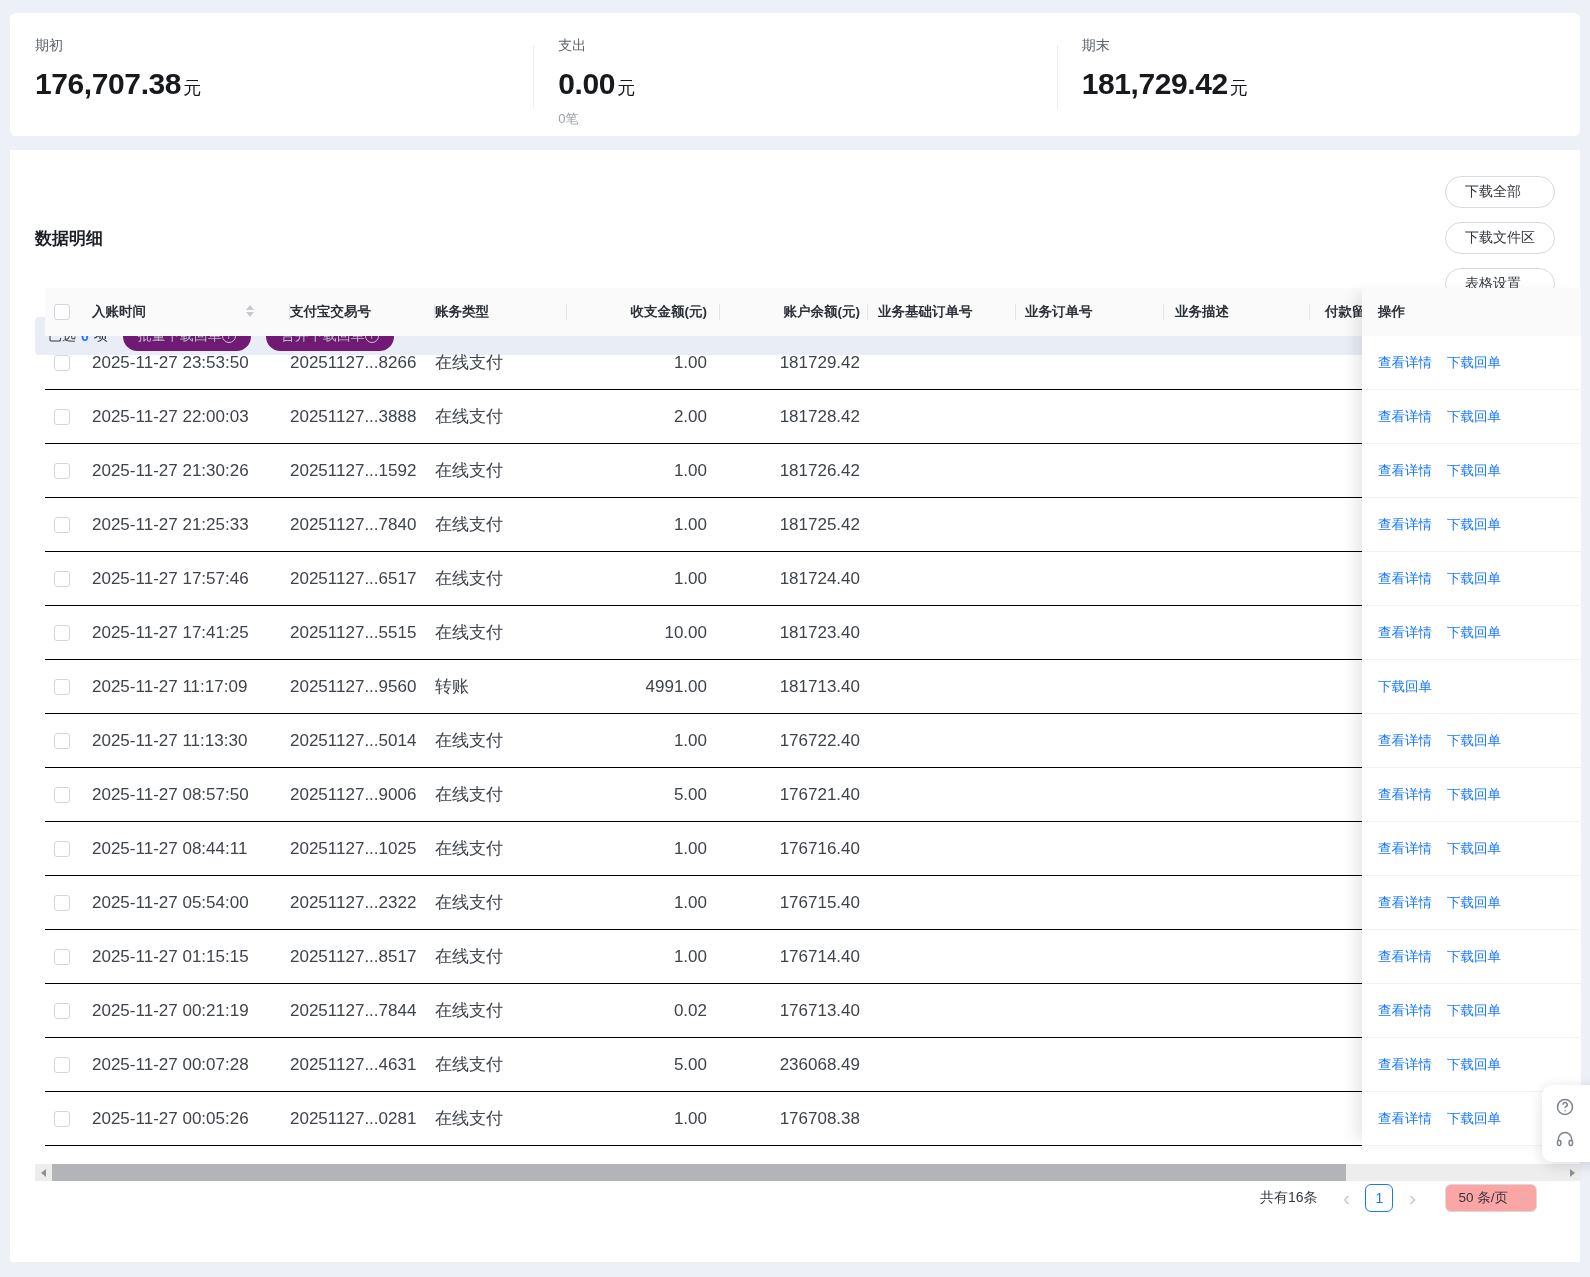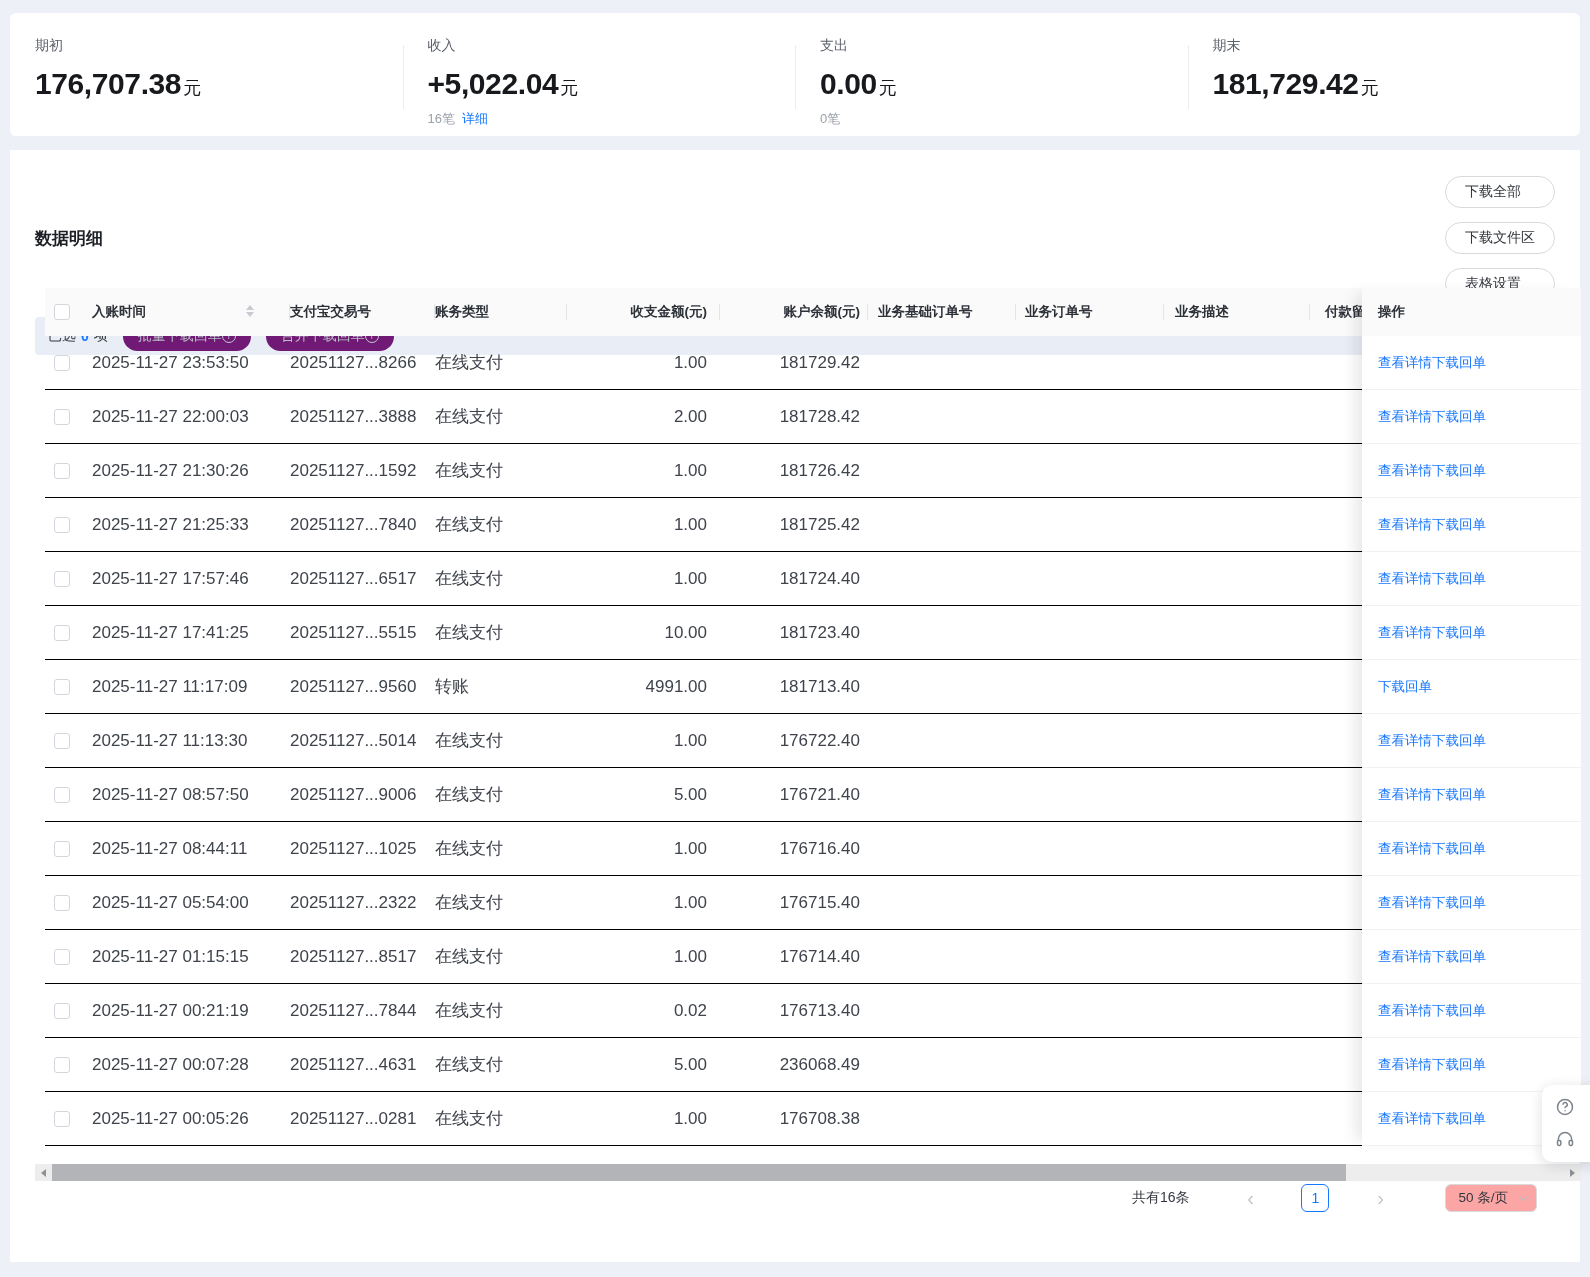--- a/index.html
+++ b/index.html
@@ -59,33 +59,33 @@
   .sorter { position:absolute; right:36px; top:17px; display:flex; flex-direction:column; gap:2px; cursor:pointer; }
   .sorter .up   { width:0; height:0; border-left:4px solid transparent; border-right:4px solid transparent; border-bottom:5px solid #c7cad0; }
   .sorter .down { width:0; height:0; border-left:4px solid transparent; border-right:4px solid transparent; border-top:5px solid #c7cad0; }
 
   
   .action-col { position:absolute; left:1317px; top:0; width:219px; background:#fff;
     box-shadow:-12px 0 14px -6px rgba(15,23,42,0.10); }
   .action-head { height:48px; background:#fafafa; display:flex; align-items:center; padding-left:16px;
     font-size:13.5px; font-weight:700; color:#2d3138; }
   .action-cell { height:54px; border-bottom:1px solid #f1f2f4; display:flex; align-items:center;
-    padding-left:16px; }
+    padding-left:16px; gap:15px; }
   .link { color:#1677ff; font-size:13.5px; cursor:pointer; white-space:nowrap; }
 
   
   .hscroll { position:absolute; left:25px; top:1014px; width:1546px; height:17px; display:flex; }
   .hs-arrow { width:17px; height:17px; background:#ededed; display:flex; align-items:center; justify-content:center; cursor:pointer; }
   .tri-left  { width:0; height:0; border-top:4px solid transparent; border-bottom:4px solid transparent; border-right:5px solid #8e9196; }
   .tri-right { width:0; height:0; border-top:4px solid transparent; border-bottom:4px solid transparent; border-left:5px solid #8e9196; }
   .hs-thumb { width:1294px; height:17px; background:#b2b4b8; cursor:grab; }
   .hs-track { flex:1; height:17px; background:#ededed; }
 
   
-  .pagination { position:absolute; top:1034px; right:43px; height:28px; display:flex; align-items:center;gap:32px; }
+  .pagination { position:absolute; top:1034px; right:43px; height:28px; display:flex; align-items:center; }
   .pg-total { font-size:14px; color:#33373d; margin-right:18px; }
   .pg-arrow { font-size:20px; color:#c3c7cd; width:22px; text-align:center; cursor:pointer; line-height:26px; }
   .pg-num { width:28px; height:28px; border:1px solid #1677ff; border-radius:6px; color:#1677ff;
     font-size:14px; display:flex; align-items:center; justify-content:center; margin:0 8px; background:#fff; cursor:pointer; }
   .pg-size { position:relative; margin-left:22px; height:28px; border:1px solid #d8dade; border-radius:6px;
     background:#fca5a5; font-size:13.5px; color:#33373d; display:flex; align-items:center; padding:0 28px 0 12px; cursor:pointer; }
   .pg-size .chev { position:absolute; right:9px; top:10px; width:7px; height:7px;
     border-right:1.5px solid #b9bdc4; border-bottom:1.5px solid #b9bdc4; transform:rotate(45deg) scale(1,0.9); margin-top:-2px; }
 
   
@@ -96,25 +96,20 @@
 </style>
 </head>
 <body>
 
 <div class="page">
 
   <div class="summary-card">
     <div class="sum-sec">
       <div class="sum-label">期初</div>
       <div class="sum-value"><span>176,707.38</span><span class="sum-unit">元</span></div>
-    </div>
-    <div class="sum-sec bordered">
-      <div class="sum-label">收入</div>
-      <div class="sum-value"><span>+5,022.04</span><span class="sum-unit">元</span></div>
-      <div class="sum-sub"><span>16笔</span><span class="lnk">详细</span></div>
     </div>
     <div class="sum-sec bordered">
       <div class="sum-label">支出</div>
       <div class="sum-value"><span>0.00</span><span class="sum-unit">元</span></div>
       <div class="sum-sub"><span>0笔</span></div>
     </div>
     <div class="sum-sec bordered">
       <div class="sum-label">期末</div>
       <div class="sum-value"><span>181,729.42</span><span class="sum-unit">元</span></div>
     </div>

